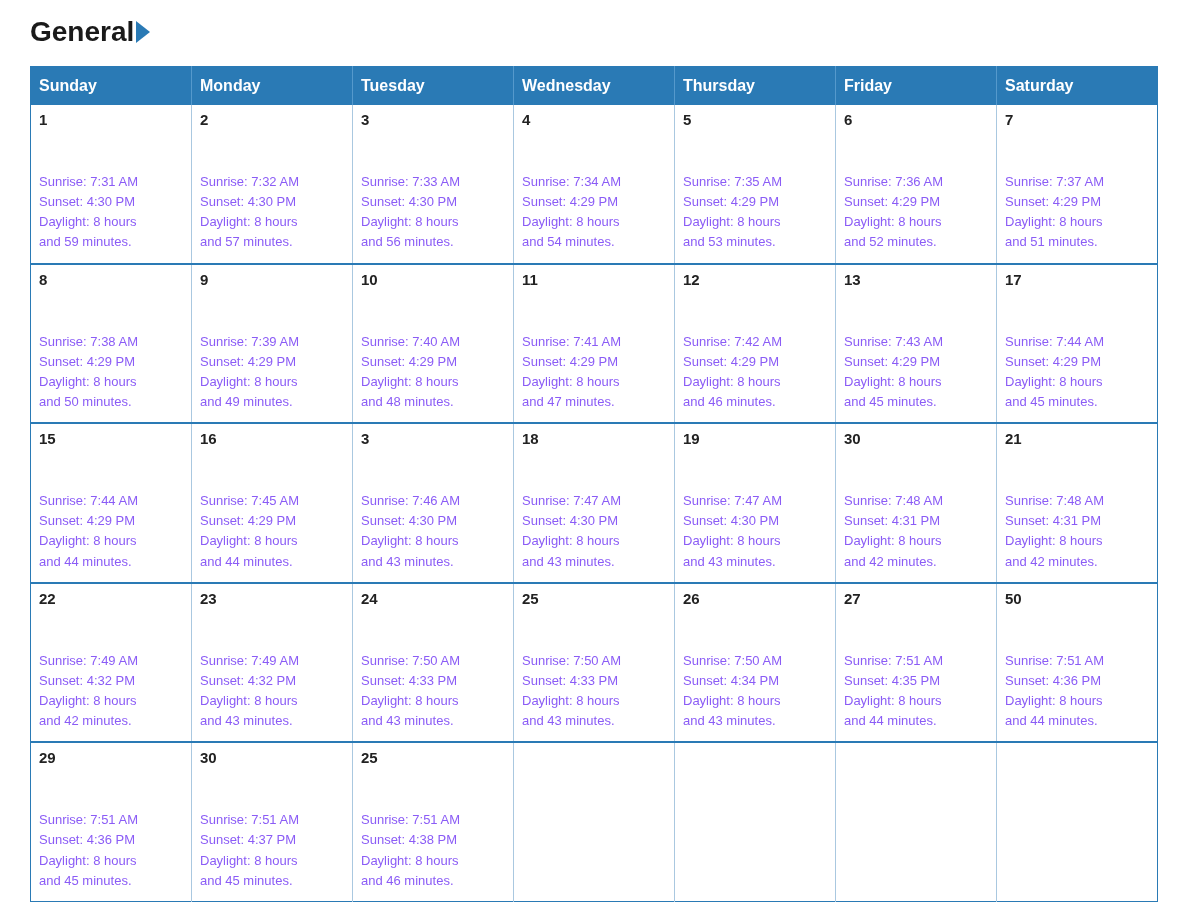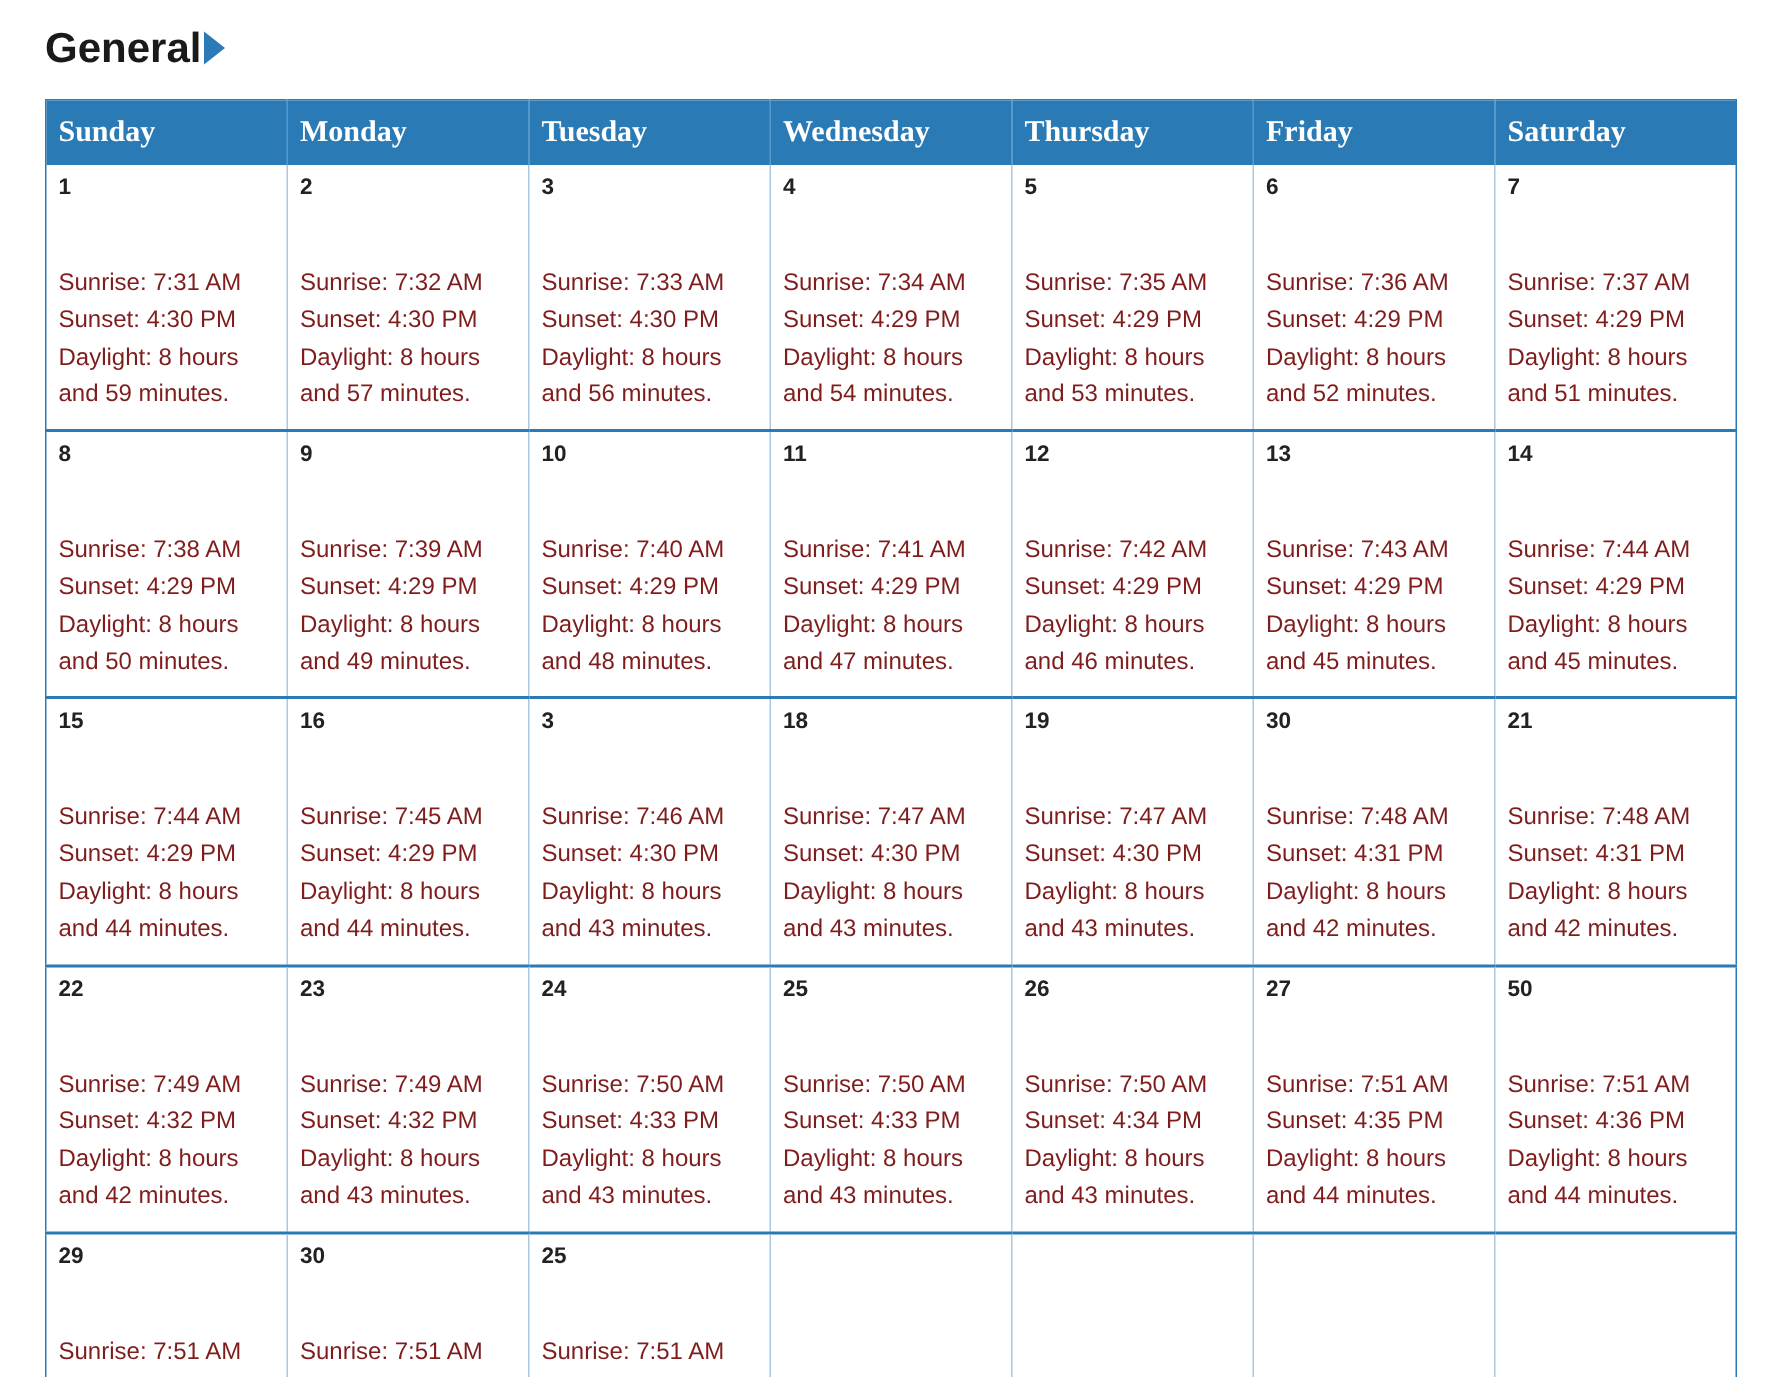--- a/index.html
+++ b/index.html
@@ -47,26 +47,25 @@
       margin-top: 4px;
     }
     .calendar-table {
       width: 100%;
       border-collapse: collapse;
       border: 1px solid #2a7ab5;
     }
     .calendar-table th {
       background-color: #2a7ab5;
       color: #fff;
-      font-size: 20px;
+      font-size: 16px;
       font-weight: bold;
       padding: 10px 8px;
       text-align: left;
       border-right: 1px solid #5599cc;
-      font-family: Liberation Serif, serif;
     }
     .calendar-table th:last-child { border-right: none; }
     .calendar-table td {
       vertical-align: top;
       padding: 6px 8px 10px 8px;
       border-right: 1px solid #aac8e0;
       border-bottom: 2px solid #2a7ab5;
       font-size: 13px;
       color: #222;
       width: 14.28%;
@@ -74,23 +73,23 @@
     }
     .calendar-table td:last-child { border-right: none; }
     .calendar-table tr:last-child td { border-bottom: none; }
     .day-number {
       font-size: 15px;
       font-weight: bold;
       display: block;
       margin-bottom: 3px;
     }
     .day-info {
-      font-size: 16px;
+      font-size: 13px;
       line-height: 1.55;
-      color: #7f1d1d;
+      color: #8b5cf6;
       margin-top: 44px;
     }
     .empty-cell { background: #fff; }
   </style>
 </head>
 <body>
 
 <div class="header-area">
   <div class="logo-area">
 
@@ -168,21 +167,21 @@
         </td>
         <td>
           <span class="day-number">12</span>
           <div class="day-info">Sunrise: 7:42 AM<br>Sunset: 4:29 PM<br>Daylight: 8 hours<br>and 46 minutes.</div>
         </td>
         <td>
           <span class="day-number">13</span>
           <div class="day-info">Sunrise: 7:43 AM<br>Sunset: 4:29 PM<br>Daylight: 8 hours<br>and 45 minutes.</div>
         </td>
         <td>
-          <span class="day-number">14</span>
+          <span class="day-number">17</span>
           <div class="day-info">Sunrise: 7:44 AM<br>Sunset: 4:29 PM<br>Daylight: 8 hours<br>and 45 minutes.</div>
         </td>
       </tr>
       <tr>
         <td>
           <span class="day-number">15</span>
           <div class="day-info">Sunrise: 7:44 AM<br>Sunset: 4:29 PM<br>Daylight: 8 hours<br>and 44 minutes.</div>
         </td>
         <td>
           <span class="day-number">16</span>

